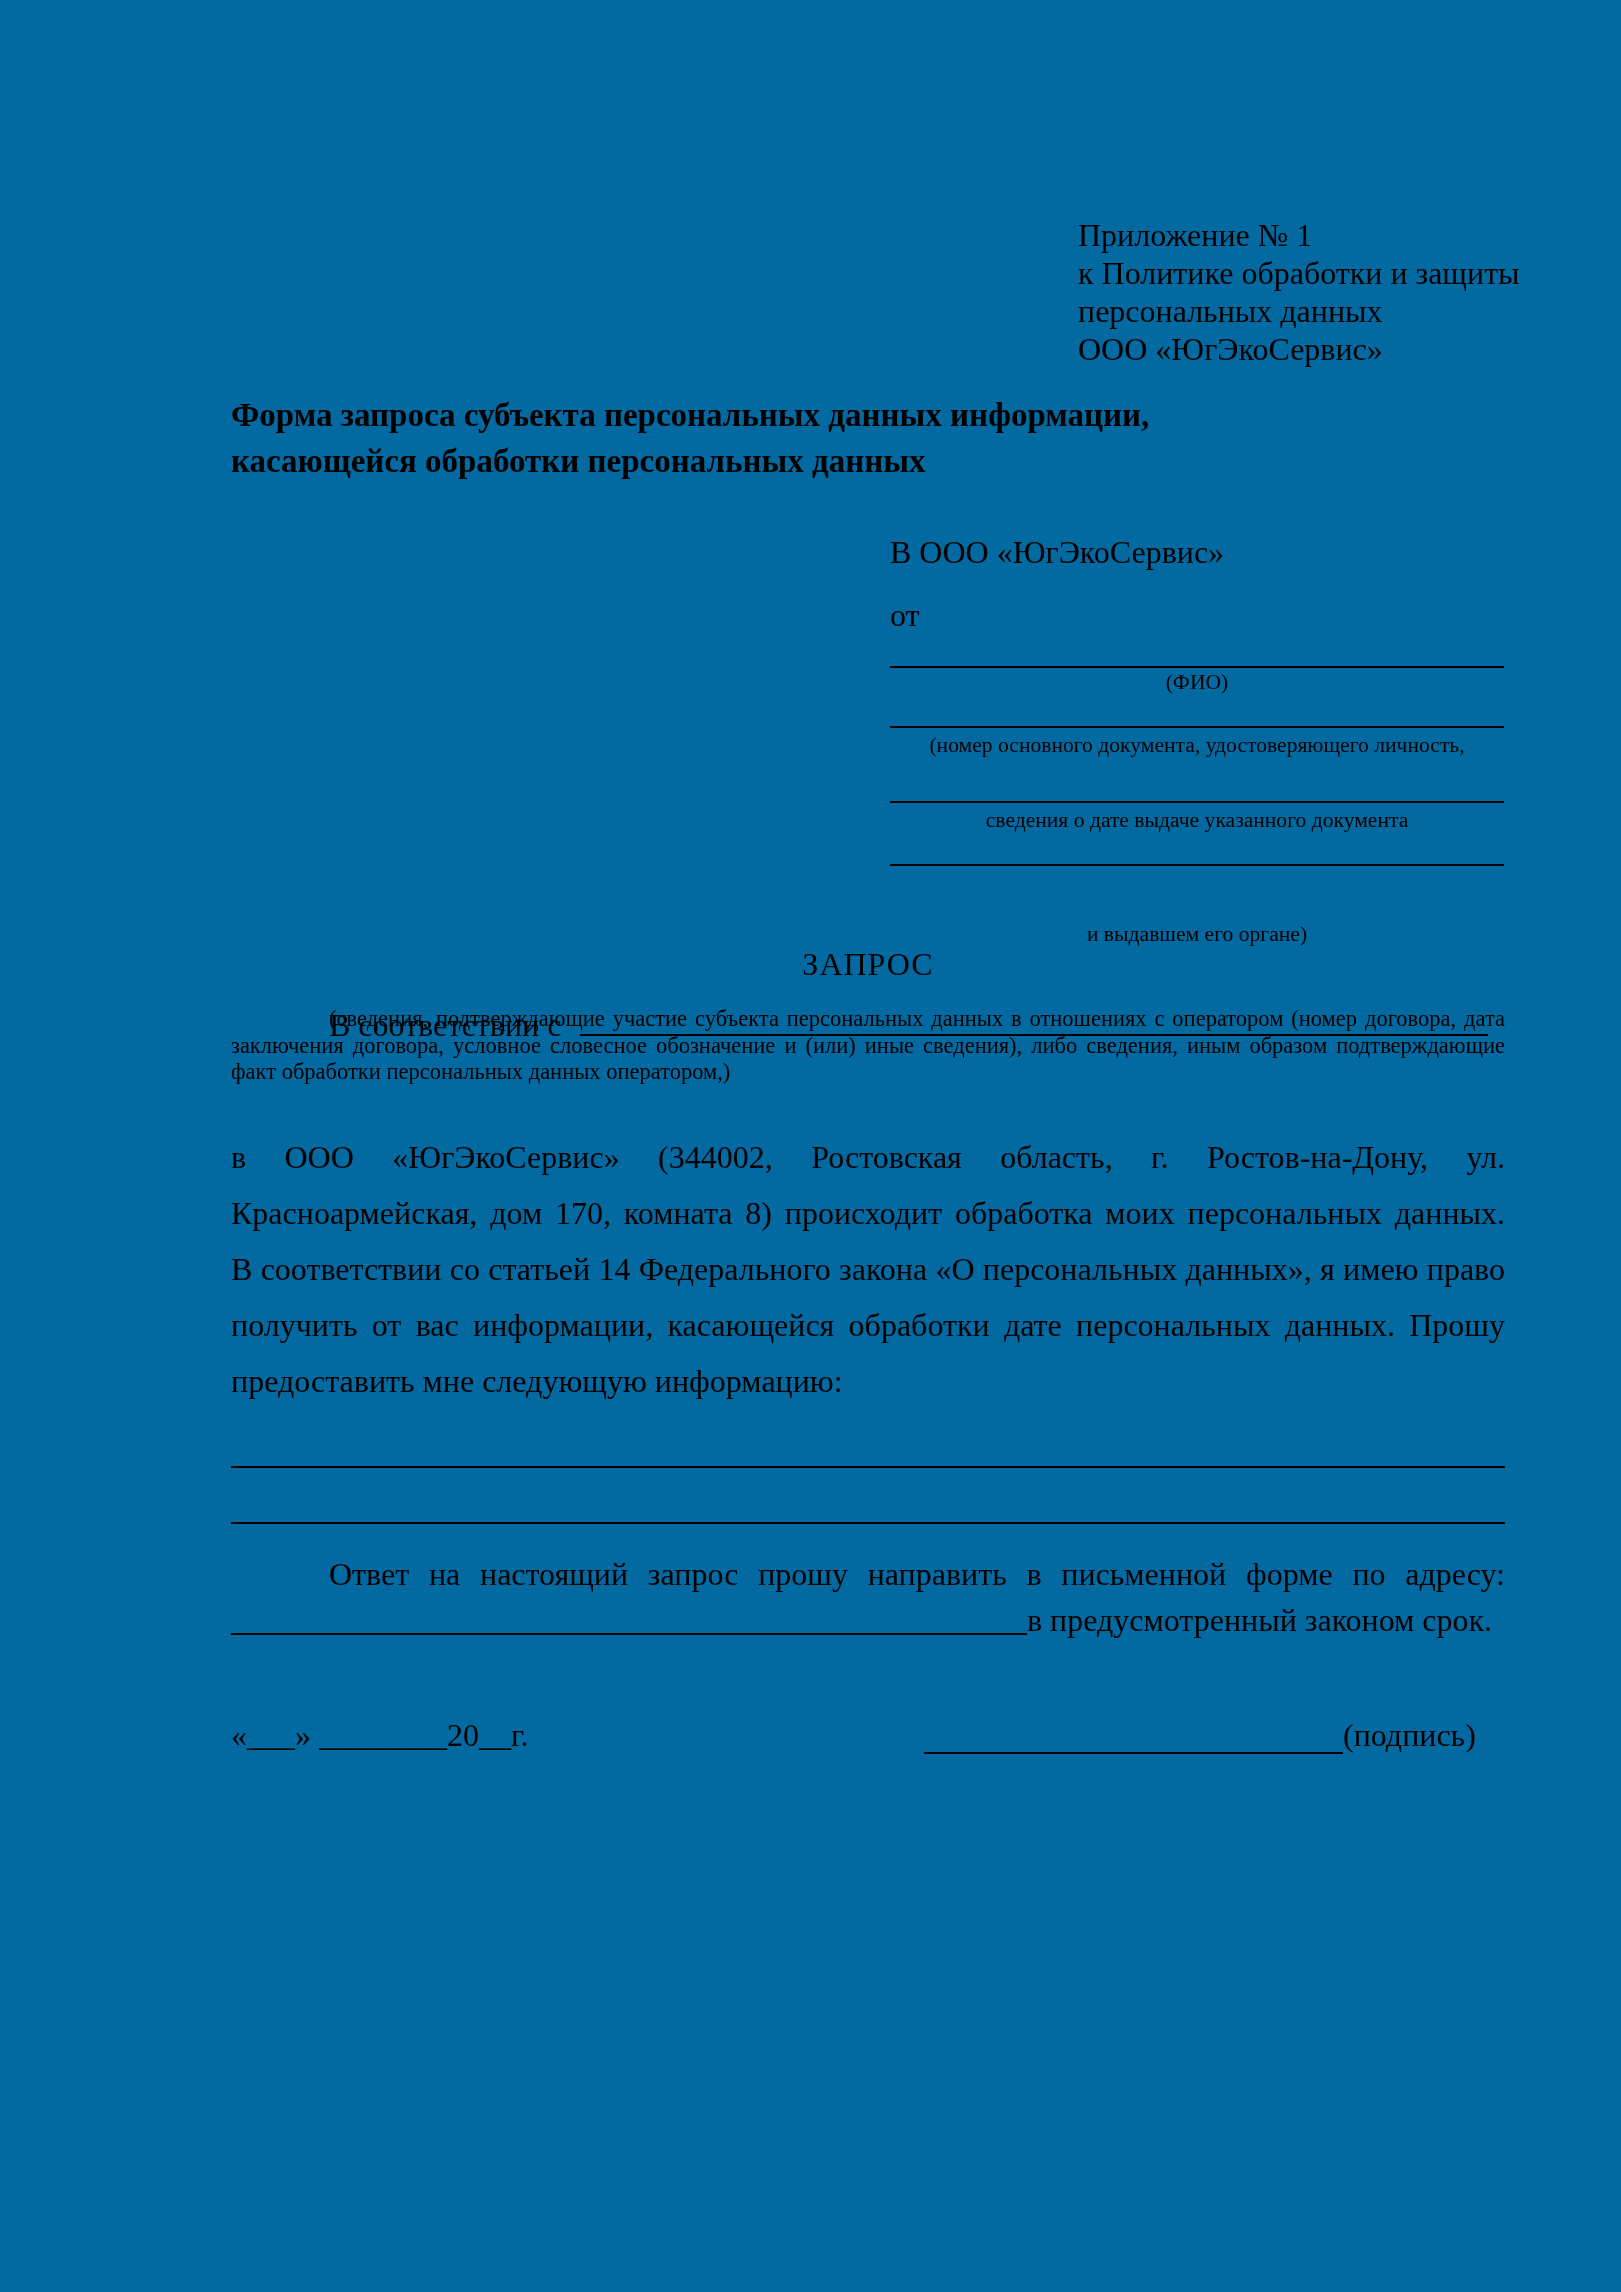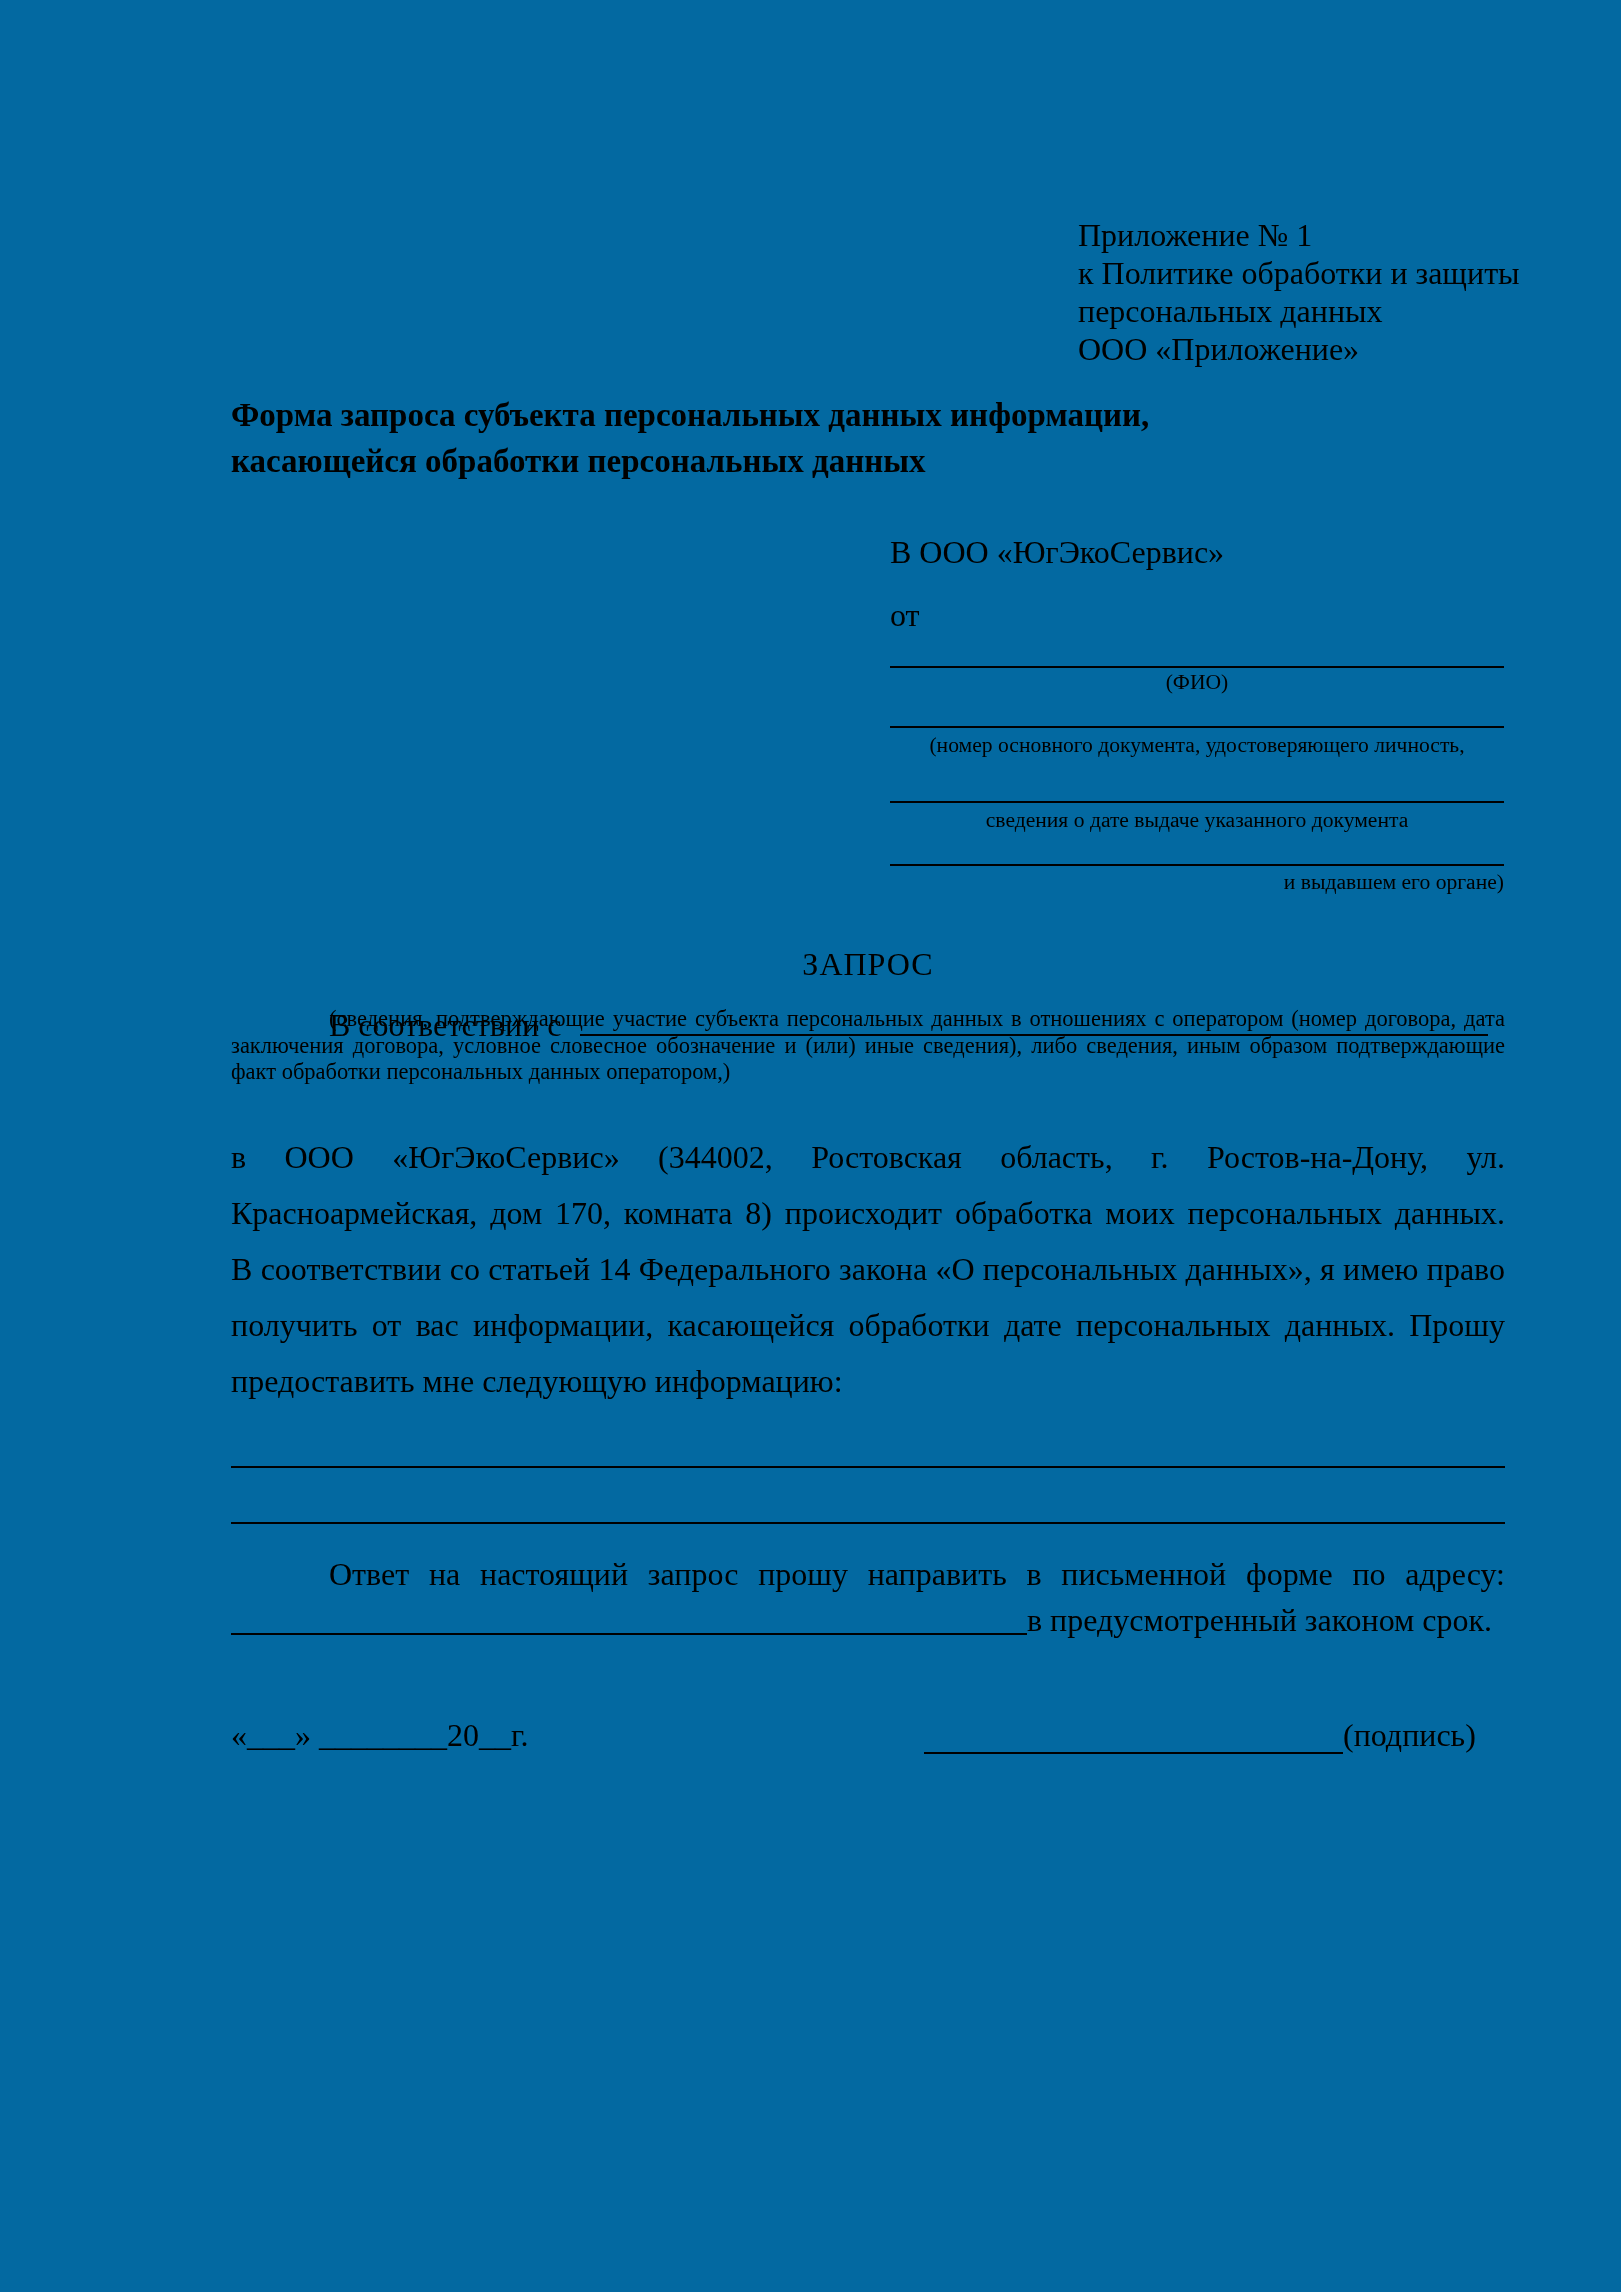--- a/index.html
+++ b/index.html
@@ -85,42 +85,42 @@
 </style>
 </head>
 <body>
 
 <div class="page">
 
   <div class="abs appendix">
     <div>Приложение № 1</div>
     <div>к Политике обработки и защиты</div>
     <div>персональных данных</div>
-    <div>ООО «Приложение»</div>
+    <div>ООО «ЮгЭкоСервис»</div>
   </div>
 
   <div class="abs doc-title">
     <div>Форма запроса субъекта персональных данных информации,</div>
     <div>касающейся обработки персональных данных</div>
   </div>
 
   <div class="abs to-line">В ООО «ЮгЭкоСервис»</div>
   <div class="abs from-line">от</div>
 
   <div class="abs rule field-rule" style="top:666px;"></div>
   <div class="abs field-caption" style="top:670px;">(ФИО)</div>
 
   <div class="abs rule field-rule" style="top:726px;"></div>
   <div class="abs field-caption" style="top:733px;">(номер основного документа, удостоверяющего личность,</div>
 
   <div class="abs rule field-rule" style="top:801px;"></div>
   <div class="abs field-caption" style="top:808px;">сведения о дате выдаче указанного документа</div>
 
   <div class="abs rule field-rule" style="top:864px;"></div>
-  <div class="abs field-caption" style="top:870px;text-align:right;">и выдавшем его органе)</div>
+  <div class="abs field-caption" style="top:922px;">и выдавшем его органе)</div>
 
   <div class="abs request-heading">ЗАПРОС</div>
 
   <div class="abs lead-text">В соответствии с</div>
   <div class="abs rule lead-rule"></div>
 
   <div class="abs note">(сведения, подтверждающие участие субъекта персональных данных в отношениях с оператором (номер договора, дата заключения договора, условное словесное обозначение и (или) иные сведения), либо сведения, иным образом подтверждающие факт обработки персональных данных оператором,)</div>
 
   <div class="abs body-lines">
     <div class="jline">в ООО «ЮгЭкоСервис» (344002, Ростовская область, г. Ростов-на-Дону, ул.</div>

